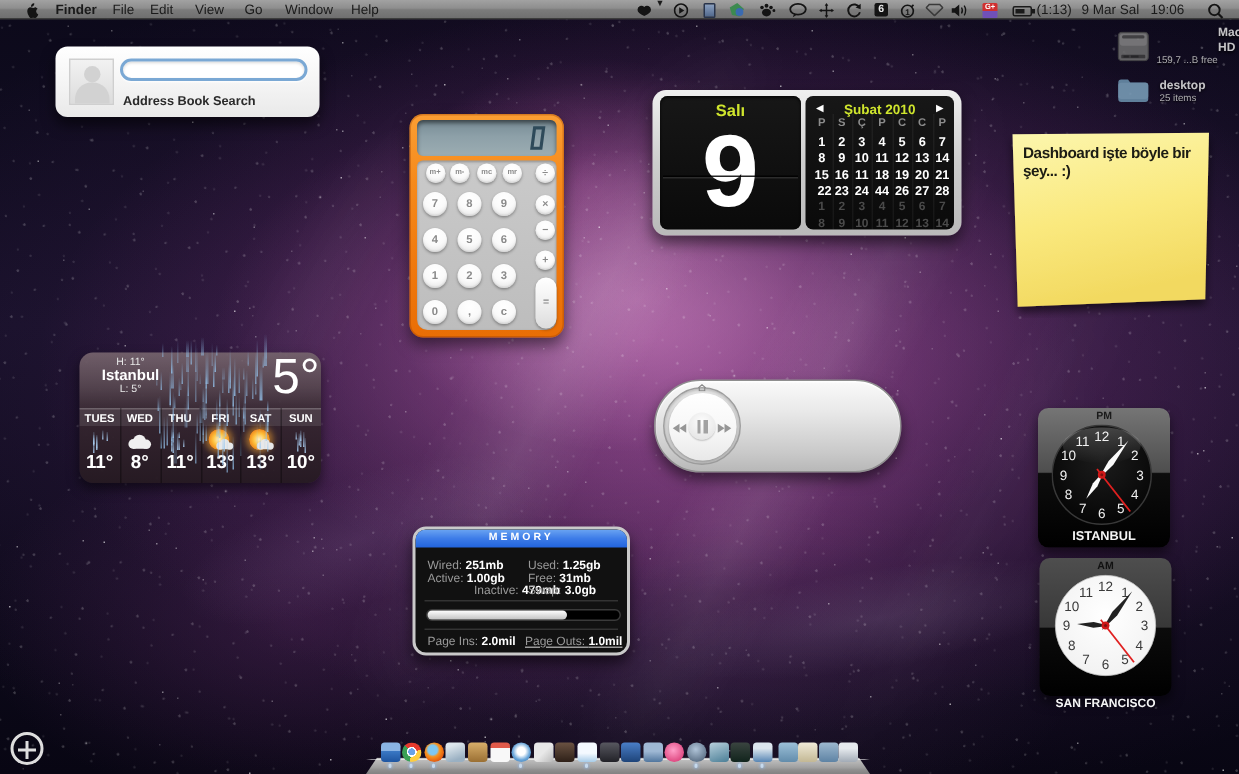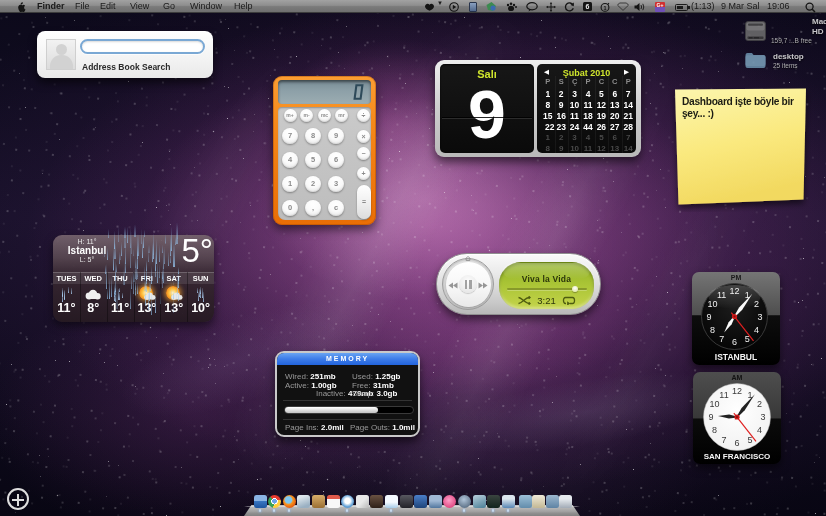--- a/index.html
+++ b/index.html
@@ -495,58 +495,37 @@
       </svg>
  <svg style="position:absolute;left:41px;top:28px;" width="10" height="7" viewBox="0 0 10 7">
         <g fill="#969696">
           <path d="M0.5,0.5 L0.5,6.5 L5,3.5z"></path>
           <path d="M5,0.5 L5,6.5 L9.5,3.5z"></path>
         </g>
       </svg>
  <svg style="position:absolute;left:28px;top:2px;" width="6" height="5" viewBox="0 0 6 5">
         <path d="M0.5,2.6 L3,0.5 L5.5,2.6 M1.2,2.3 L1.2,4.5 L4.8,4.5 L4.8,2.3" stroke="#8a8a8a" stroke-width="0.8" fill="none"></path>
       </svg>
- <div style="position:absolute;left:62px;top:8px;width:95px;height:47px;border-radius:22px;background:linear-gradient(180deg,#8fae25 0%,#a9c435 45%,#c5d44b 100%);box-shadow:inset 0 2px 3px rgba(60,80,0,0.5), inset 0 -2px 3px rgba(255,255,255,0.35);">
-  <div style="position:absolute;left:4px;top:1px;width:87px;height:16px;border-radius:14px/10px;background:linear-gradient(180deg,rgba(255,255,255,0.30),rgba(255,255,255,0));"></div>
-  <div style="position:absolute;left:0;top:11.5px;width:95px;text-align:center;font-size:8.5px;font-weight:bold;color:#2c360c;letter-spacing:0.2px;">Viva la Vida</div>
-  <div style="position:absolute;left:8px;top:26px;width:80px;height:2px;background:#87992a;border-radius:1px;box-shadow:0 1px 0 rgba(255,255,255,0.25);"></div>
-  <div style="position:absolute;left:72.5px;top:24px;width:6px;height:6px;border-radius:50%;background:radial-gradient(circle at 50% 35%,#ffffff,#d8e090);box-shadow:0 1px 1px rgba(0,0,0,0.3);"></div>
-  <svg style="position:absolute;left:19px;top:34px;" width="13" height="9" viewBox="0 0 13 9">
-          <g stroke="#4e5c10" stroke-width="1.3" fill="none">
-            <path d="M0.5,1.5 C4,1.5 7,7.5 11.5,7.5"></path>
-            <path d="M0.5,7.5 C4,7.5 7,1.5 11.5,1.5"></path>
-          </g>
-          <g fill="#4e5c10">
-            <path d="M10,1.5 l3,0 l-2,1.8 z M10,1.5 l3,0 l-2,-1.8z"></path>
-            <path d="M10,7.5 l3,0 l-2,1.8 z M10,7.5 l3,0 l-2,-1.8z"></path>
-          </g>
-        </svg>
-  <div style="position:absolute;left:0;top:33px;width:95px;text-align:center;font-size:9.5px;color:#2c360c;">3:21</div>
-  <svg style="position:absolute;left:63px;top:34px;" width="14" height="9" viewBox="0 0 14 9">
-          <path d="M4,7.5 L3.5,7.5 C0.8,7.5 0.8,1.5 3.5,1.5 L10.5,1.5 C13.2,1.5 13.2,7.5 10.5,7.5 L8,7.5" stroke="#4e5c10" stroke-width="1.3" fill="none"></path>
-          <path d="M8.3,7.5 l-3.2,-2.2 l0,4.4z" fill="#4e5c10"></path>
-        </svg>
- </div>
 </div>
 
 <div id="memory" style="position:absolute;left:275px;top:351px;width:145px;height:86px;border-radius:9px;background:#111;border:2px solid #c9c9c9;box-shadow:0 5px 9px rgba(0,0,0,0.55);overflow:hidden;font-size:8px;">
  <div style="position:absolute;left:0;top:0;width:141px;height:12px;background:linear-gradient(180deg,#6aa4f2 0%,#3d7ce8 50%,#2264dd 100%);text-align:center;line-height:12px;font-size:7px;font-weight:bold;letter-spacing:2px;color:#fff;">MEMORY</div>
  <div style="position:absolute;left:8px;top:19px;color:#9a9a9a;">Wired: <b style="color:#fff;">251mb</b></div>
  <div style="position:absolute;left:8px;top:27.5px;color:#9a9a9a;">Active: <b style="color:#fff;">1.00gb</b></div>
  <div style="position:absolute;left:8px;top:36px;color:#9a9a9a;margin-left:31px;">Inactive: <b style="color:#fff;">479mb</b></div>
  <div style="position:absolute;left:75px;top:19px;color:#9a9a9a;">Used: <b style="color:#fff;">1.25gb</b></div>
  <div style="position:absolute;left:75px;top:27.5px;color:#9a9a9a;">Free: <b style="color:#fff;">31mb</b></div>
  <div style="position:absolute;left:75px;top:36px;color:#9a9a9a;">Swap: <b style="color:#fff;">3.0gb</b></div>
  <div style="position:absolute;left:6px;top:47px;width:129px;height:1px;background:#333;"></div>
  <div style="position:absolute;left:7px;top:53px;width:130px;height:8px;border-radius:4px;background:#000;border:1px solid #3a3a3a;">
   <div style="position:absolute;left:0;top:0;width:93px;height:6px;border-radius:3px;background:linear-gradient(180deg,#ffffff,#c2c2c2);"></div>
  </div>
  <div style="position:absolute;left:6px;top:66px;width:129px;height:1px;background:#333;"></div>
  <div style="position:absolute;left:8px;top:70px;color:#9a9a9a;">Page Ins: <b style="color:#fff;">2.0mil</b></div>
- <div style="position:absolute;left:73px;top:70px;color:#9a9a9a;">Page Outs: <b style="color:#fff;">1.0mil</b></div>
+ <div style="position:absolute;left:73px;top:70px;color:#9a9a9a;text-decoration:underline;">Page Outs: <b style="color:#fff;">1.0mil</b></div>
 </div>
 
 <div id="clock1" style="position:absolute;left:692px;top:272px;width:88px;height:93px;border-radius:7px;background:linear-gradient(180deg,#757575 0%,#4e4e4e 46%,#0d0d0d 47%,#000 100%);box-shadow:0 4px 8px rgba(0,0,0,0.5);">
  <div style="position:absolute;left:0;top:2px;width:88px;text-align:center;font-size:7px;font-weight:bold;color:#1a1a1a;">PM</div>
  <svg style="position:absolute;left:9px;top:11px;" width="67" height="67" viewBox="0 0 67 67">
   <defs>
           <radialGradient id="cf1" cx="0.5" cy="0.35" r="0.8">
             <stop offset="0" stop-color="#1c1c1c"></stop>
             <stop offset="0.65" stop-color="#0a0a0a"></stop>
             <stop offset="1" stop-color="#000"></stop>
@@ -620,21 +599,21 @@
    <g transform="rotate(38)">
             <polygon points="0,4 -2,-10 0,-29 2,-10" fill="#222"></polygon>
           </g>
    <g transform="rotate(142)">
             <rect x="-0.5" y="-31" width="1.2" height="36" fill="#e02020"></rect>
           </g>
    <circle r="2.6" fill="#d01818"></circle>
           <circle r="1" fill="#801010"></circle>
   </g>
  </svg>
- <div style="position:absolute;left:0;top:80px;width:88px;text-align:center;font-size:8px;font-weight:bold;color:#f5f5f5;">SAN FRANCISCO</div>
+ <div style="position:absolute;left:0;top:92px;width:88px;text-align:center;font-size:8px;font-weight:bold;color:#f5f5f5;">SAN FRANCISCO</div>
 </div>
 
 <div style="position:absolute;left:7px;top:488px;width:22px;height:22px;border-radius:50%;border:2px solid #dedede;">
  <div style="position:absolute;left:3px;top:8.5px;width:12px;height:2.5px;background:#dedede;"></div>
  <div style="position:absolute;left:7.75px;top:4px;width:2.5px;height:11.5px;background:#dedede;"></div>
 </div>
 
 <svg style="position:absolute;left:670px;top:84px;" width="146" height="128" viewBox="0 0 146 128">
  <defs>
         <linearGradient id="noteg" x1="0" y1="0" x2="0.25" y2="1">

